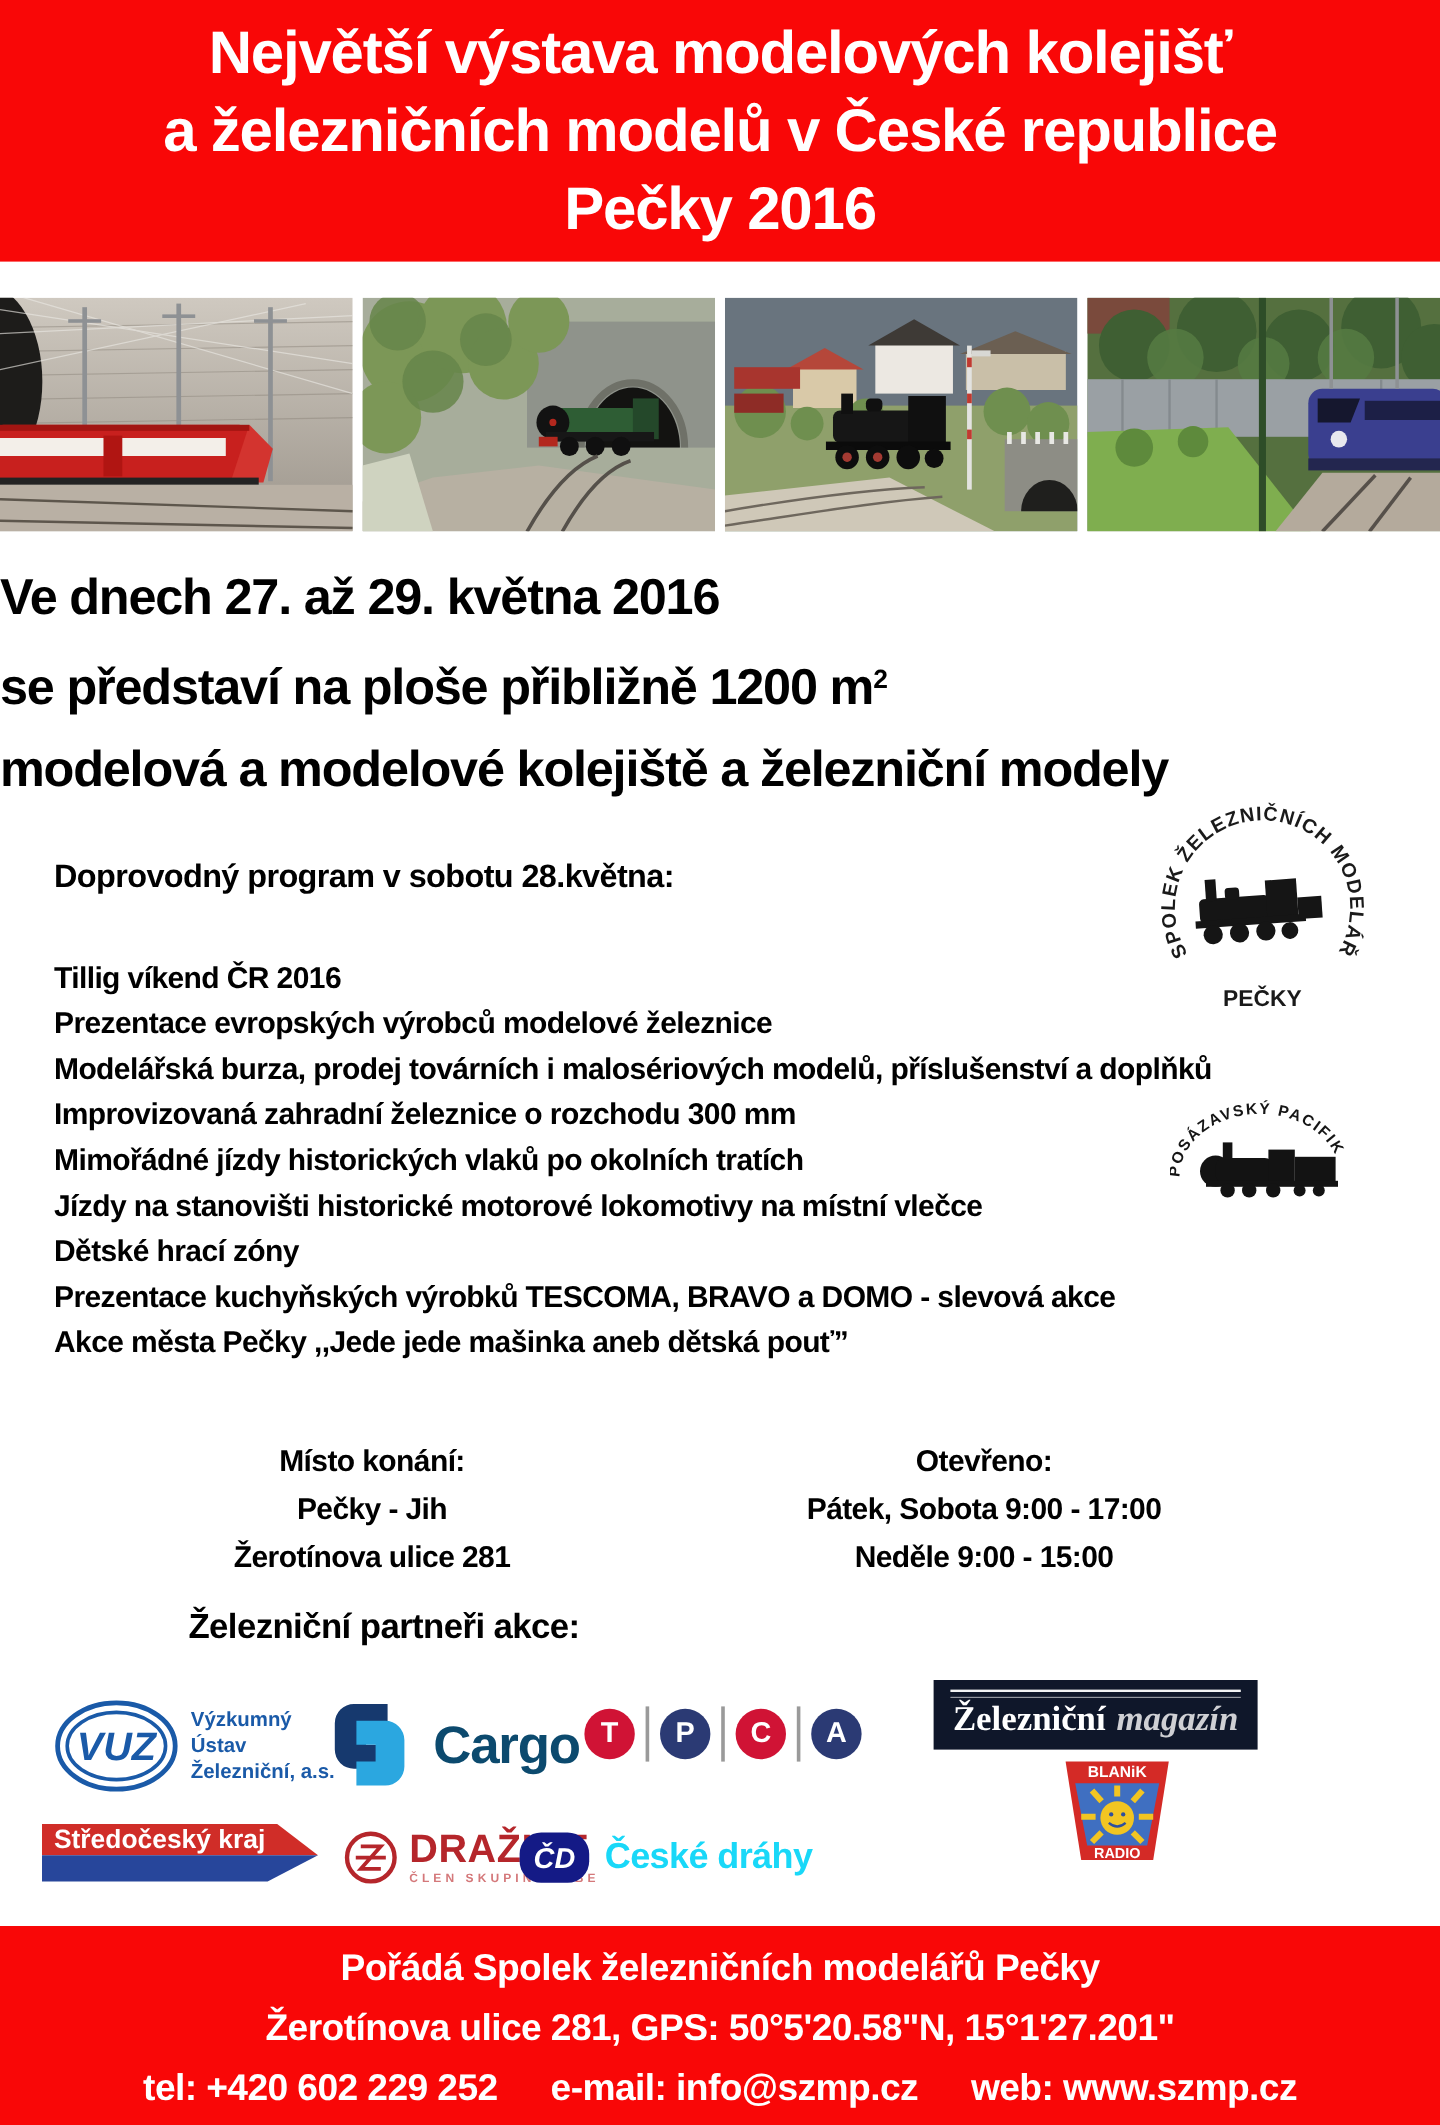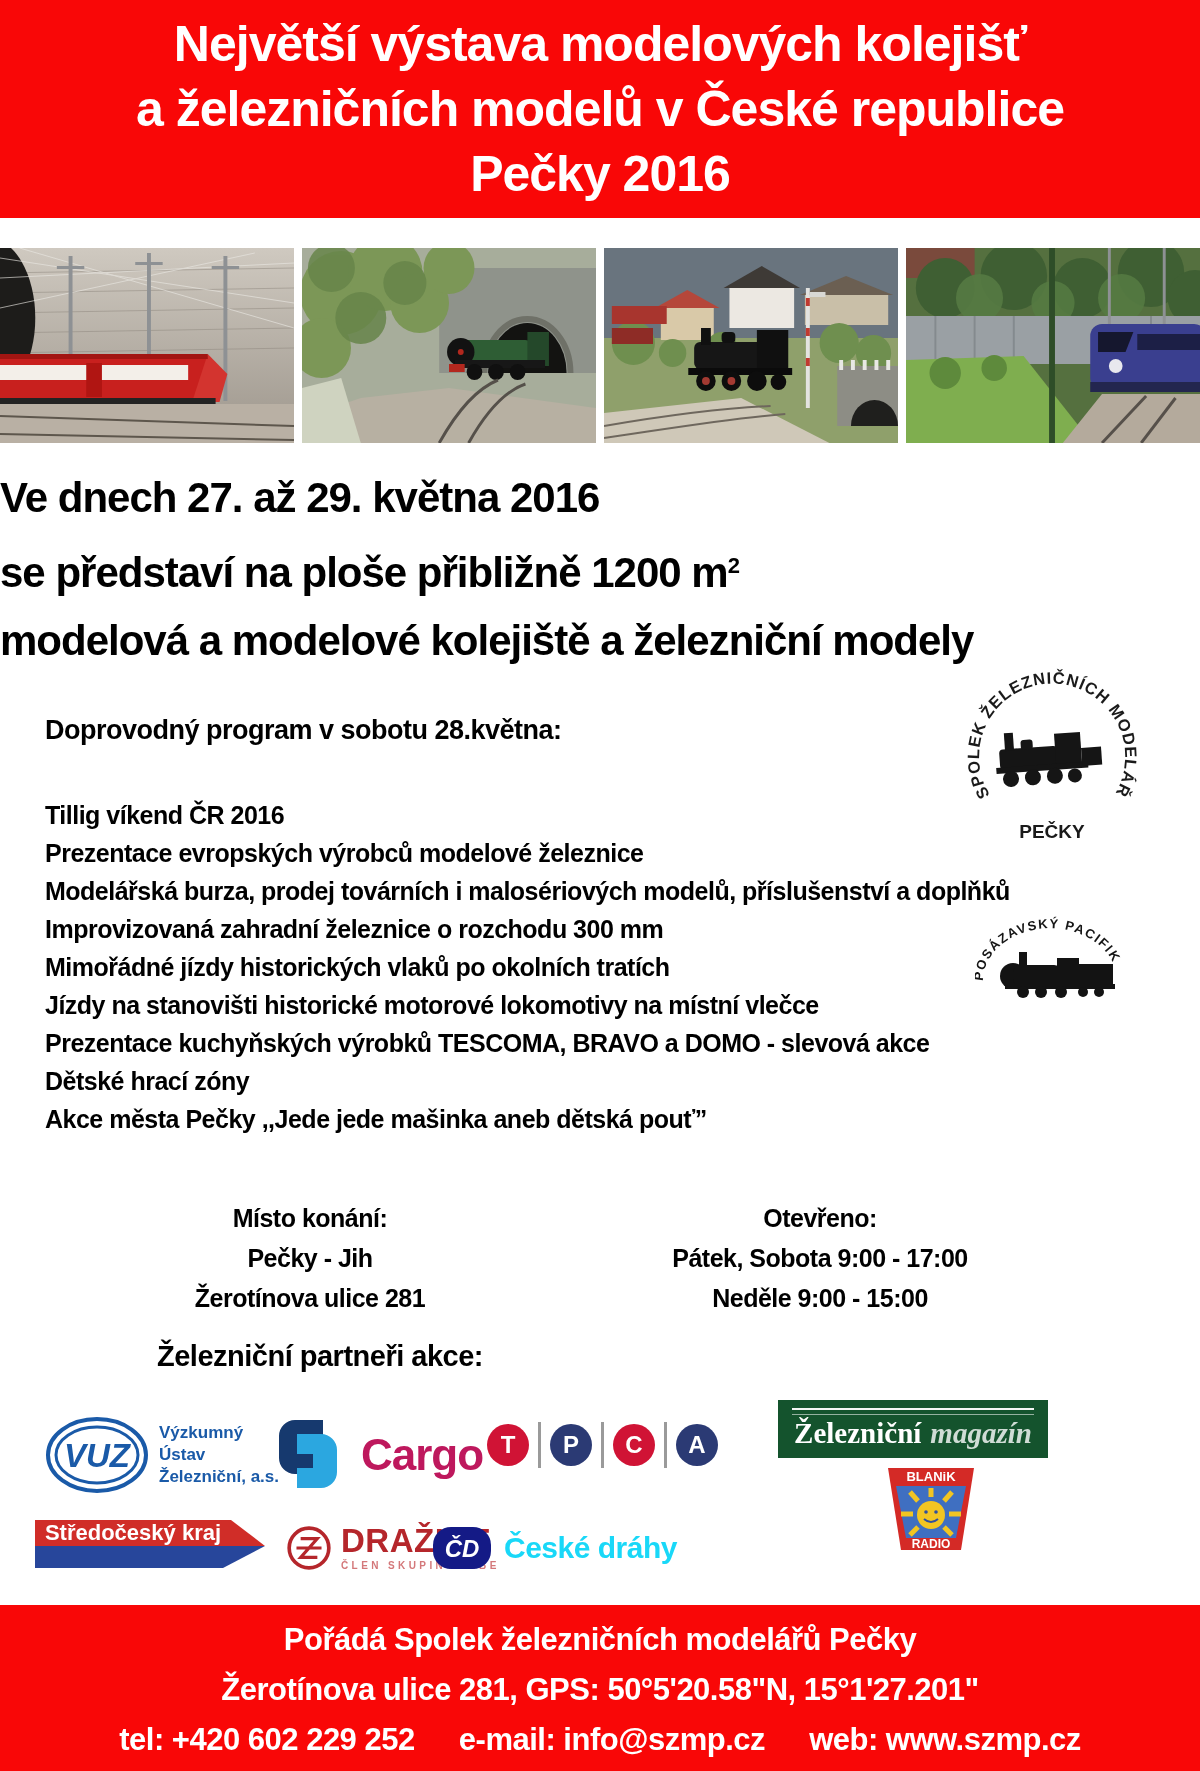--- a/index.html
+++ b/index.html
@@ -17,27 +17,27 @@
   .stamp{position:absolute;}
   .venue{position:absolute;left:150px;top:1198px;width:320px;text-align:center;font-size:25px;line-height:40px;letter-spacing:-0.5px;}
   .hours{position:absolute;left:640px;top:1198px;width:360px;text-align:center;font-size:25px;line-height:40px;letter-spacing:-0.5px;}
   .ptitle{position:absolute;top:1340px;font-size:29px;text-align:center;letter-spacing:-0.5px;}
   .ptitle.general{left:130px;width:380px;}
   .ptitle.media{left:640px;width:370px;}
   .logo{position:absolute;display:flex;align-items:center;}
   .vuz{left:45px;top:1416px;gap:10px;}
   .vuz-text{font-size:17px;line-height:22px;color:#1a5aa8;}
   .cargo{left:265px;top:1418px;gap:8px;}
-  .cargo-word{font-size:44px;color:#be185d;letter-spacing:-1px;}
+  .cargo-word{font-size:44px;color:#0c4a6e;letter-spacing:-1px;}
   .tpca{left:487px;top:1422px;gap:9px;}
   .tp-c{width:42px;height:42px;border-radius:50%;color:#fff;font-size:24px;display:flex;align-items:center;justify-content:center;}
   .tp-red{background:#d01335;}
   .tp-navy{background:#2b3a74;}
   .tp-bar{width:3px;height:46px;background:#9a9a9a;}
-  .magazin{left:778px;top:1400px;width:270px;height:58px;background:#14532d;color:#fff;
+  .magazin{left:778px;top:1400px;width:270px;height:58px;background:#0f172a;color:#fff;
            font-family:"Liberation Serif",serif;font-size:29px;display:flex;align-items:flex-end;
            justify-content:center;padding-bottom:8px;box-sizing:border-box;position:absolute;}
   .magazin .mag-line{position:absolute;top:8px;left:14px;right:14px;height:4px;
            border-top:2px solid rgba(255,255,255,.95);border-bottom:1px solid rgba(255,255,255,.55);}
   .mag2{font-style:italic;opacity:.8;margin-left:9px;}
   .blanik{left:884px;top:1464px;}
   .kraj{left:35px;top:1520px;}
   .drazice{left:285px;top:1524px;gap:8px;align-items:flex-start;}
   .drz-big{font-size:33px;color:#b5262b;letter-spacing:.5px;line-height:33px;}
   .drz-sub{font-size:10px;color:#d4787a;letter-spacing:3.4px;margin-top:3px;}
@@ -257,22 +257,22 @@
   </div>
 
   <div class="program-heading">Doprovodný program v sobotu 28.května:</div>
   <div class="program-list">
     <div>Tillig víkend ČR 2016</div>
     <div>Prezentace evropských výrobců modelové železnice</div>
     <div>Modelářská burza, prodej továrních i malosériových modelů, příslušenství a doplňků</div>
     <div>Improvizovaná zahradní železnice o rozchodu 300 mm</div>
     <div>Mimořádné jízdy historických vlaků po okolních tratích</div>
     <div>Jízdy na stanovišti historické motorové lokomotivy na místní vlečce</div>
+    <div>Dětské hrací zóny</div>
     <div>Prezentace kuchyňských výrobků TESCOMA, BRAVO a DOMO - slevová akce</div>
-    <div>Dětské hrací zóny</div>
     <div>Akce města Pečky ,,Jede jede mašinka aneb dětská pouť”</div>
   </div>
 
   <svg class="stamp" style="left:962px;top:668px;" width="180" height="180" viewBox="0 0 180 180">
     <defs>
         <path id="szmArc" d="M 28 127 A 73 73 0 1 1 155 122" fill="none"></path>
       </defs>
     <text font-size="16.5" letter-spacing="1" fill="#1a1a1a">
       <textPath href="#szmArc">SPOLEK ŽELEZNIČNÍCH MODELÁŘŮ</textPath>
     </text>

